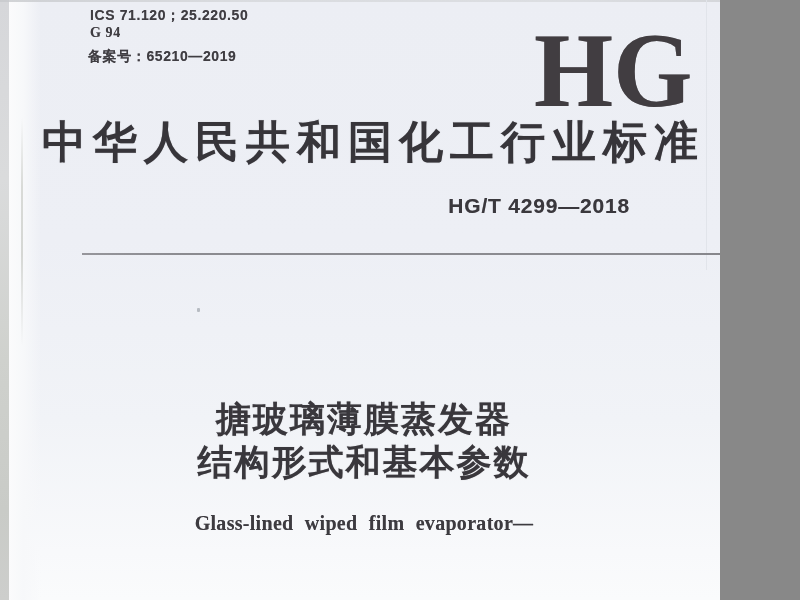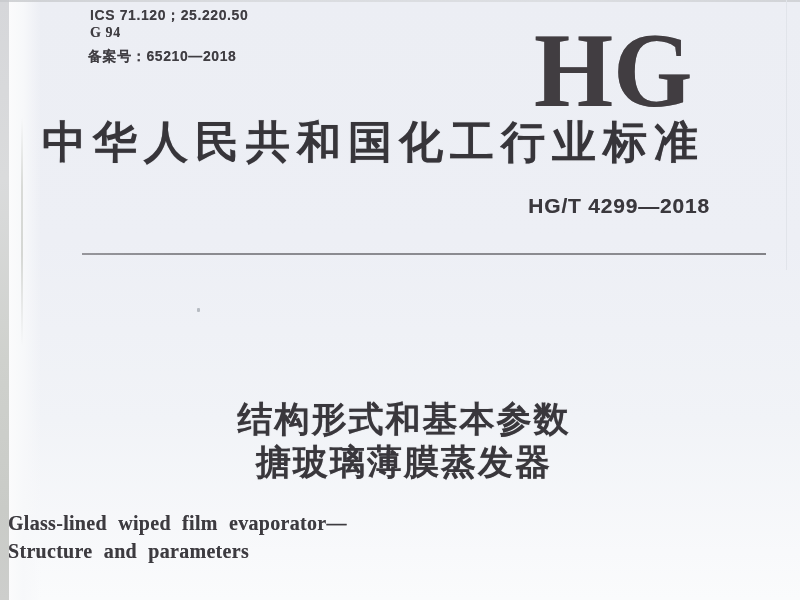--- a/index.html
+++ b/index.html
@@ -1,18 +1,18 @@
 <!DOCTYPE html>
 <html><head>
 <meta charset="utf-8">
 <style>
   html,body{margin:0;padding:0;background:#888;}
   .scan{
     position:relative;
-    width:800px;height:600px;
+    width:720px;height:600px;
     overflow:hidden;
     background:
       linear-gradient(180deg,#ecEEf4 0%, #edeff5 40%, #f1f3f7 70%, #f8f9fb 92%, #fafbfc 100%);
     background-color:#edeff5;
     font-family:"Liberation Sans", sans-serif;
     color:#3a383d;
   }
   
   .edge-left{
     position:absolute;left:0;top:0;width:9px;height:600px;
@@ -94,54 +94,53 @@
   .title-cn{
     position:absolute;left:8px;right:0;top:397px;
     text-align:center;
     font-family:"Liberation Sans", sans-serif;
     font-weight:700;font-size:35px;line-height:1.24;
     letter-spacing:2px;color:#39373c;
     text-shadow:0 0 .7px rgba(57,55,60,.5);
   }
   .title-en{
     position:absolute;left:8px;right:0;top:509px;
-    text-align:left;
+    text-align:center;
     font-family:"Liberation Serif", serif;
     font-weight:700;font-size:20px;line-height:1.42;
     letter-spacing:.3px;word-spacing:.3em;color:#3d3b40;
     text-shadow:0 0 .5px rgba(61,59,64,.5);
   }
 </style>
 </head>
 <body>
 
 <div class="scan">
 
   <div class="edge-left"></div>
   <div class="page-edge"></div>
   <div class="top-line"></div>
   <div class="right-line"></div>
   <div class="crease"></div>
   <div class="speck"></div>
 
   <div class="meta ics">ICS 71.120；25.220.50</div>
   <div class="meta doc-class">G 94</div>
-  <div class="meta record">备案号：65210—2018</div>
+  <div class="meta record">备案号：65210—2019</div>
 
   <div class="hg-logo">HG</div>
 
   <div class="cn-header">中华人民共和国化工行业标准</div>
 
   <div class="std-code">HG/T 4299—2018</div>
 
   <div class="rule"></div>
 
   <div class="title-cn">
+    <div>搪玻璃薄膜蒸发器</div>
     <div>结构形式和基本参数</div>
-    <div>搪玻璃薄膜蒸发器</div>
   </div>
 
   <div class="title-en">
     <div>Glass-lined wiped film evaporator—</div>
-    <div>Structure and parameters</div>
   </div>
 
 </div>
 
 </body></html>

